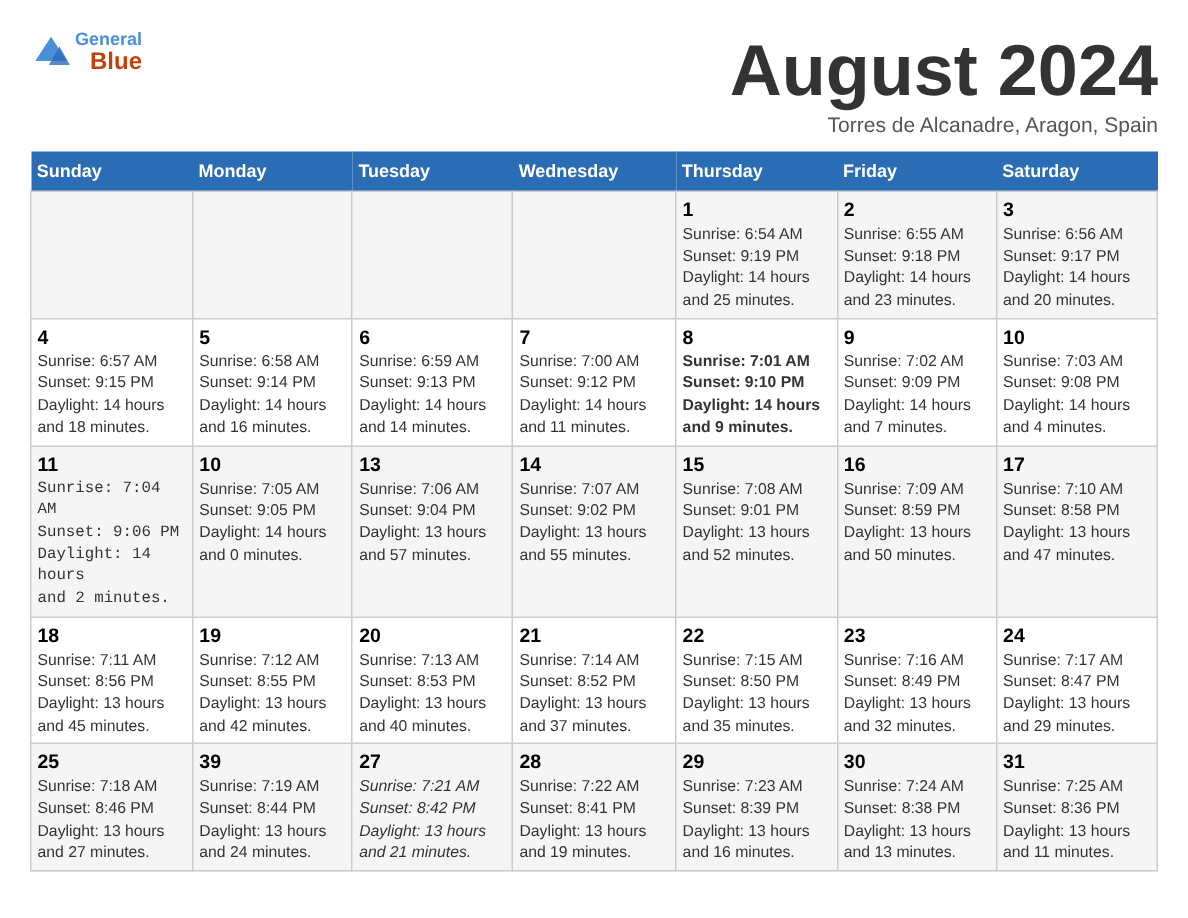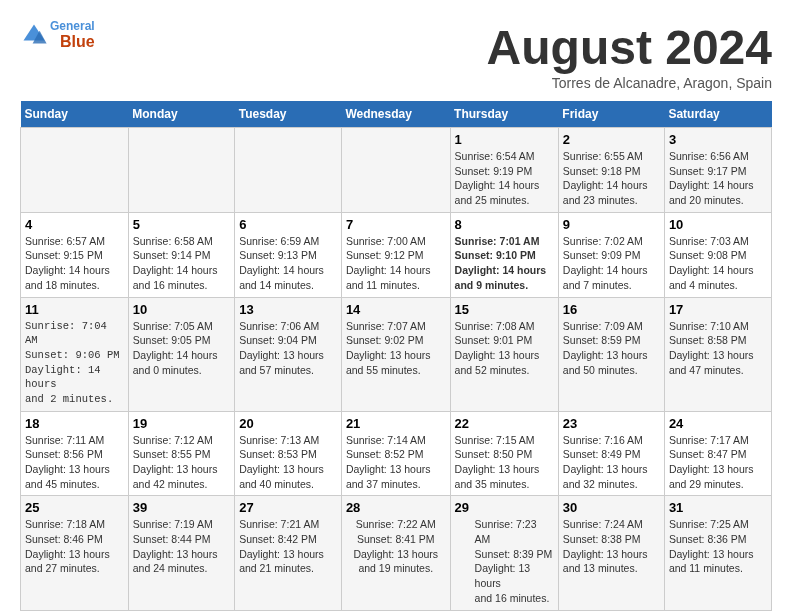--- a/index.html
+++ b/index.html
@@ -301,35 +301,35 @@
         </td>
         <td>
           <div class="day-num">39</div>
           <div class="day-info" style="white-space: pre-line;">Sunrise: 7:19 AM
 Sunset: 8:44 PM
 Daylight: 13 hours
 and 24 minutes.</div>
         </td>
         <td>
           <div class="day-num">27</div>
-          <div class="day-info" style="white-space: pre-line;">Sunrise: 7:21 AM
+          <div class="day-info" style="white-space: pre-line; font-style: italic;">Sunrise: 7:21 AM
 Sunset: 8:42 PM
 Daylight: 13 hours
 and 21 minutes.</div>
         </td>
         <td>
           <div class="day-num">28</div>
-          <div class="day-info" style="white-space: pre-line; text-align: center;">Sunrise: 7:22 AM
+          <div class="day-info" style="white-space: pre-line;">Sunrise: 7:22 AM
 Sunset: 8:41 PM
 Daylight: 13 hours
 and 19 minutes.</div>
         </td>
         <td>
           <div class="day-num">29</div>
-          <div class="day-info" style="white-space: pre-line; margin-left: 20px;">Sunrise: 7:23 AM
+          <div class="day-info" style="white-space: pre-line;">Sunrise: 7:23 AM
 Sunset: 8:39 PM
 Daylight: 13 hours
 and 16 minutes.</div>
         </td>
         <td>
           <div class="day-num">30</div>
           <div class="day-info" style="white-space: pre-line;">Sunrise: 7:24 AM
 Sunset: 8:38 PM
 Daylight: 13 hours
 and 13 minutes.</div>

